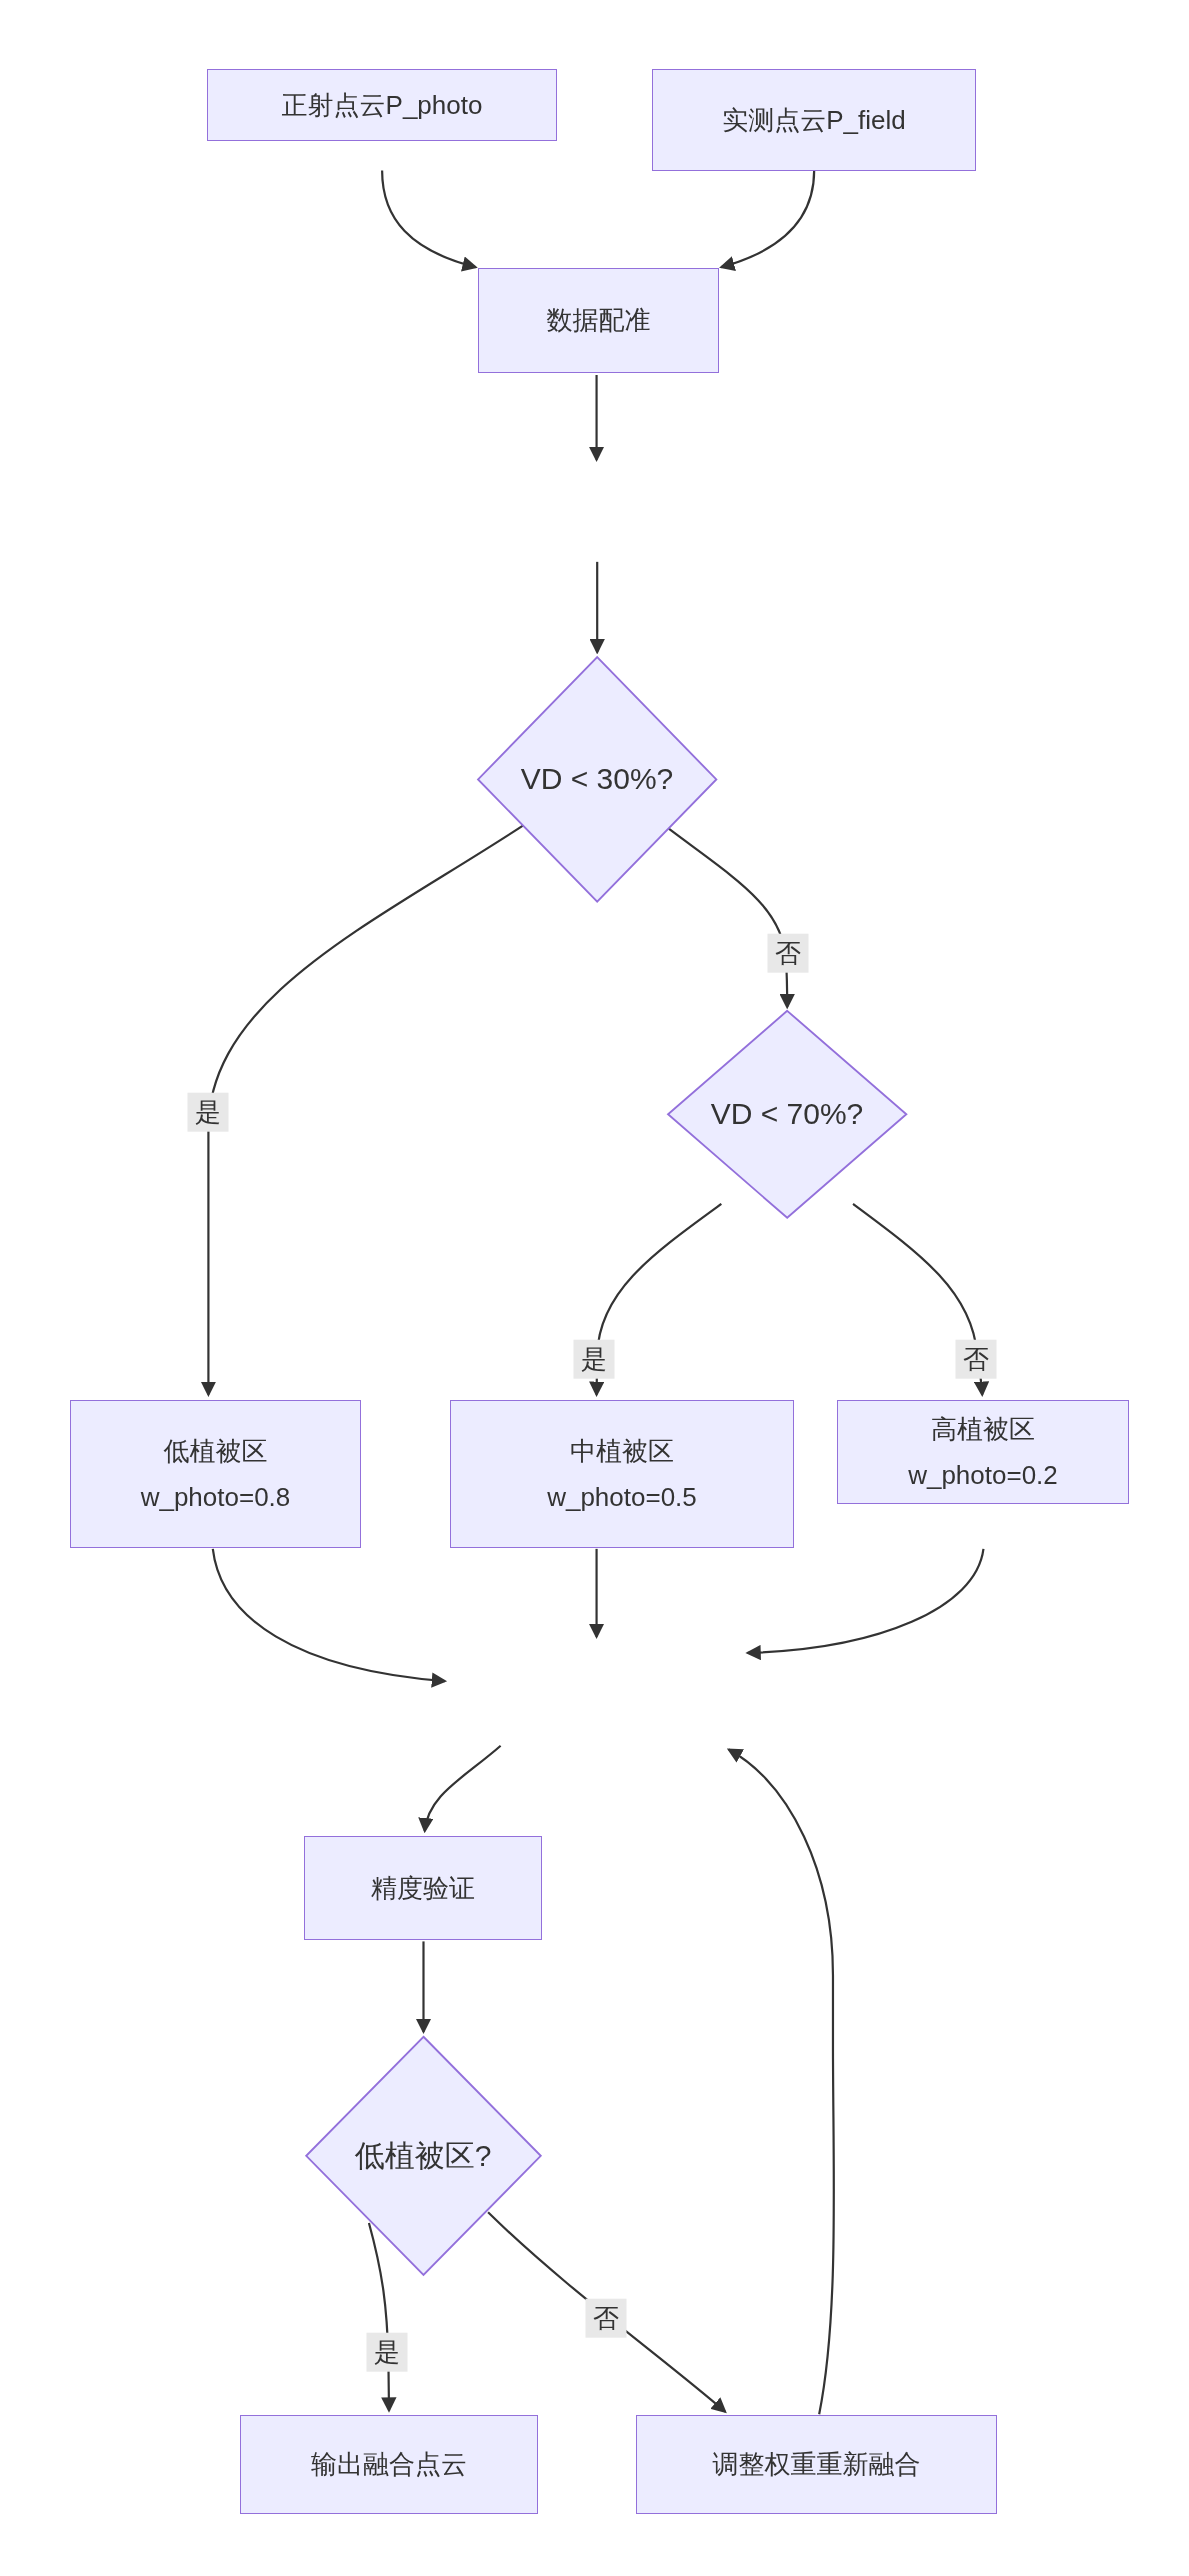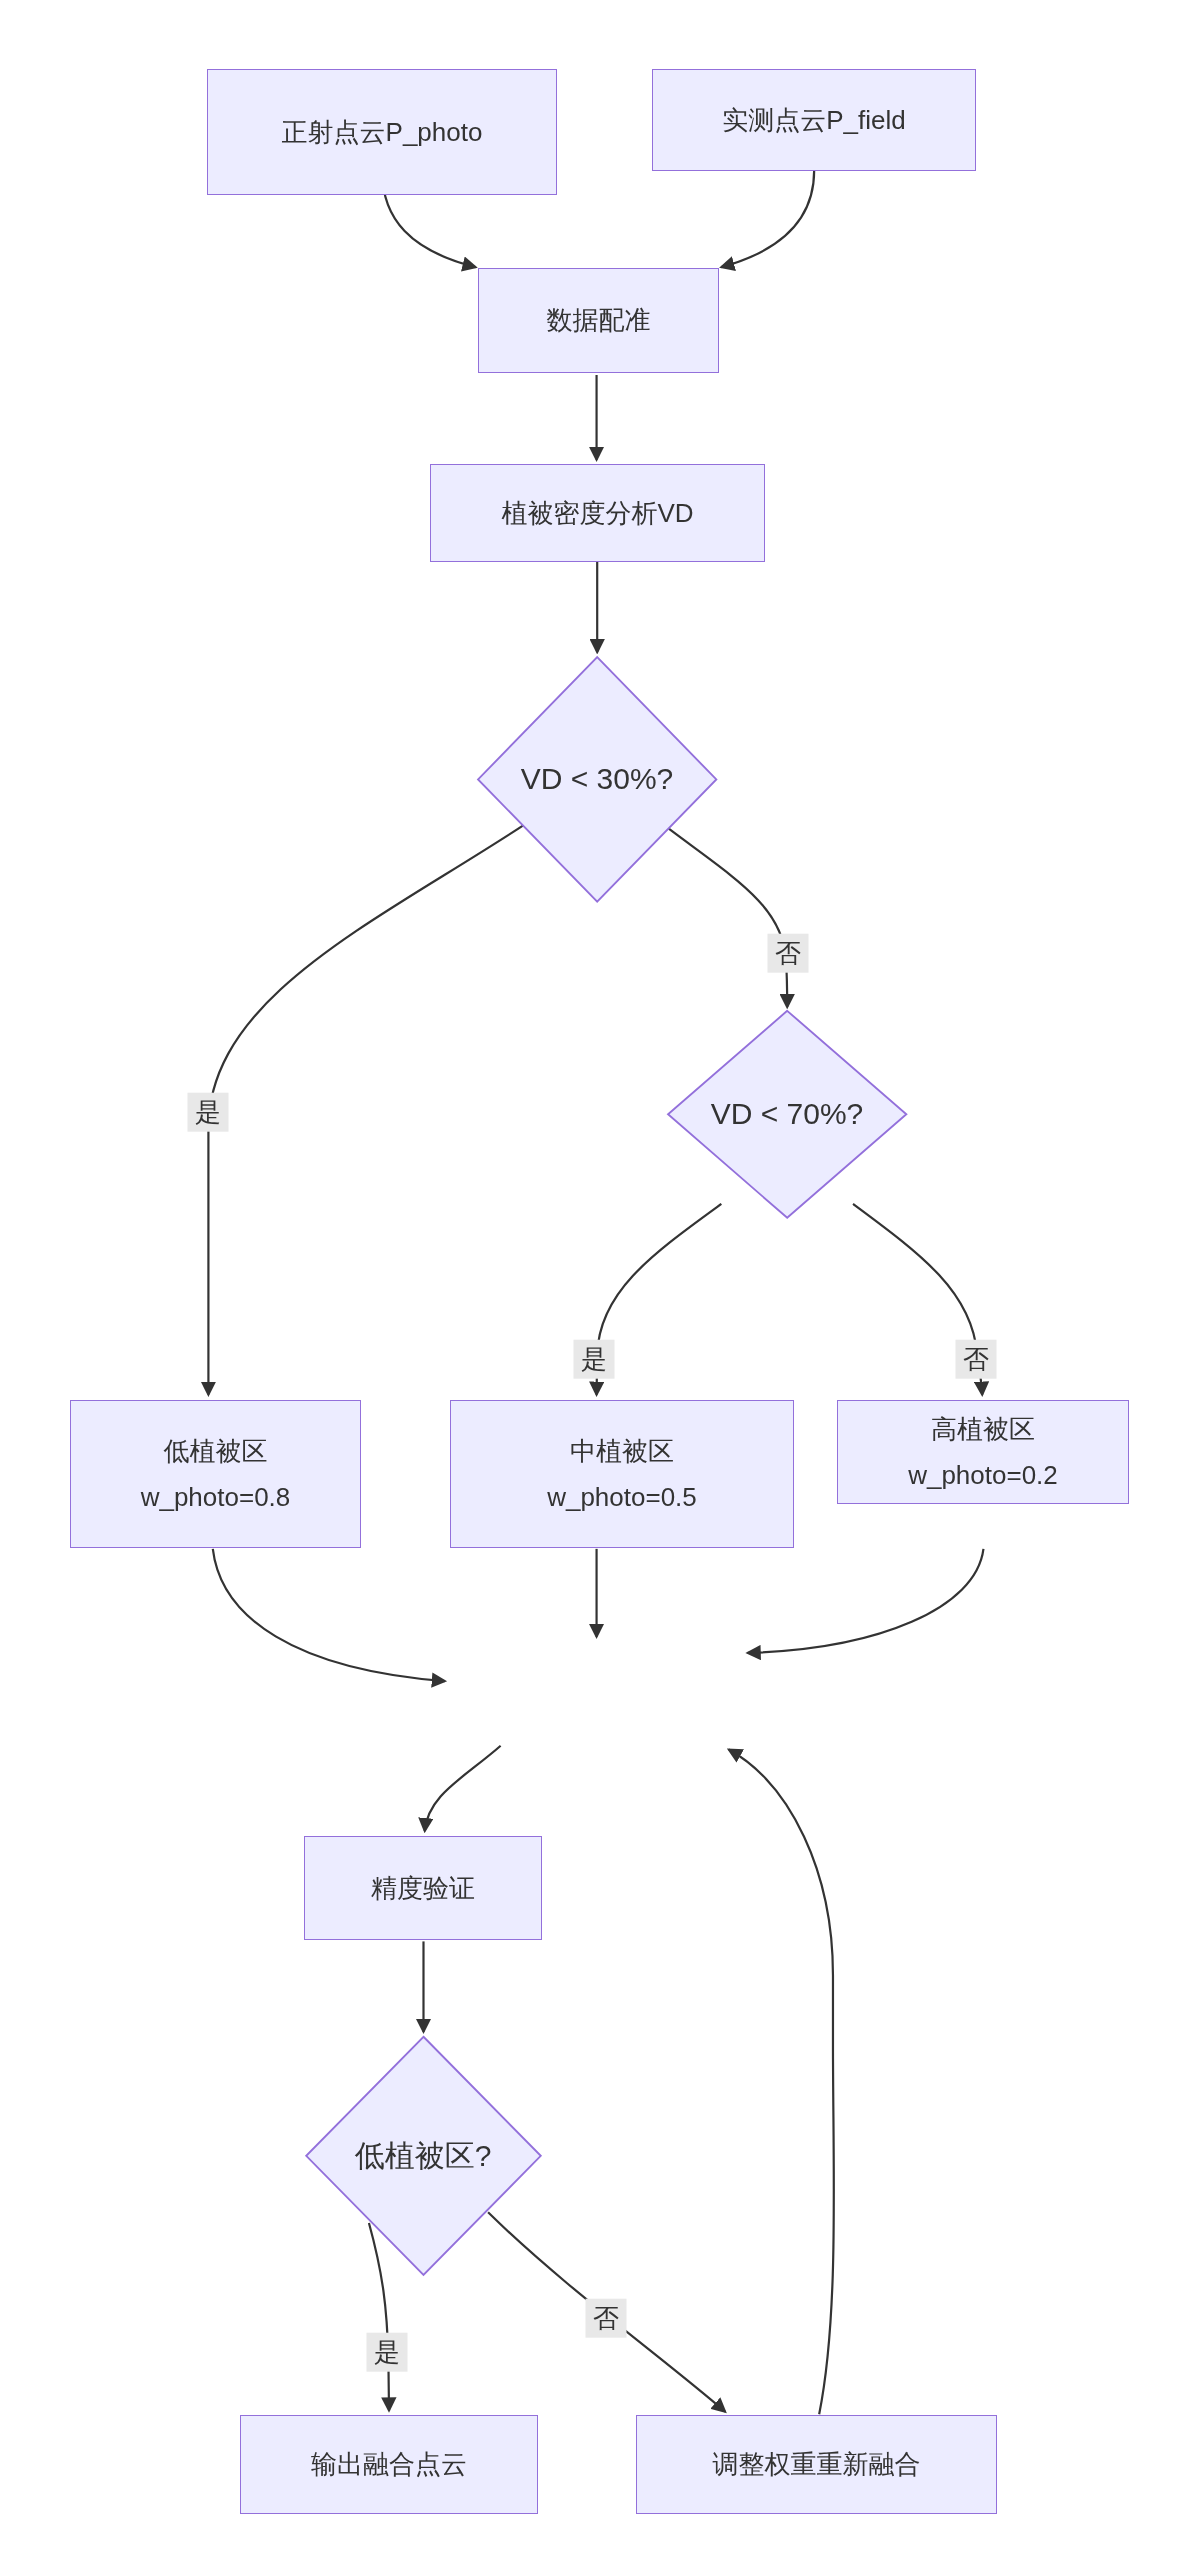--- a/index.html
+++ b/index.html
@@ -81,31 +81,28 @@
     <path class="edge" d="M 675 3096 L 675 3240" marker-end="url(#arrow)"></path>
     <path class="edge" d="M 588 3545 C 610 3625, 617 3680, 619 3762 L 620 3844" marker-end="url(#arrow)"></path>
     <path class="edge" d="M 778 3528 C 900 3648, 1062 3764, 1156 3846" marker-end="url(#arrow)"></path>
     <path class="edge" d="M 1306 3850 C 1338 3690, 1328 3460, 1328 3260 L 1328 3150 C 1328 2985, 1260 2845, 1162 2790" marker-end="url(#arrow)"></path>
 
     <polygon class="diamond" points="952,1048 1142,1243 952,1438 762,1243"></polygon>
     <polygon class="diamond" points="1255,1612 1445,1777 1255,1942 1065,1777"></polygon>
     <polygon class="diamond" points="675,3248 862,3438 675,3628 488,3438"></polygon>
   </svg>
 
-  <div class="node" style="left:207px;top:69px;width:350px;height:126px">
+  <div class="node" style="left:207px;top:69px;width:350px;height:72px">
     <span>正射点云P_photo</span>
   </div>
   <div class="node" style="left:652px;top:69px;width:324px;height:102px">
     <span>实测点云P_field</span>
   </div>
   <div class="node" style="left:478px;top:268px;width:241px;height:105px">
     <span>数据配准</span>
-  </div>
-  <div class="node" style="left:430px;top:464px;width:335px;height:98px">
-    <span>植被密度分析VD</span>
   </div>
 
   <div class="dtext" style="left:597px;top:779px">VD &lt; 30%?</div>
   <div class="dtext" style="left:787px;top:1114px">VD &lt; 70%?</div>
   <div class="dtext" style="left:423px;top:2156px">低植被区?</div>
 
   <div class="node" style="left:70px;top:1400px;width:291px;height:148px">
     <span>低植被区</span>
     <span>w_photo=0.8</span>
   </div>

